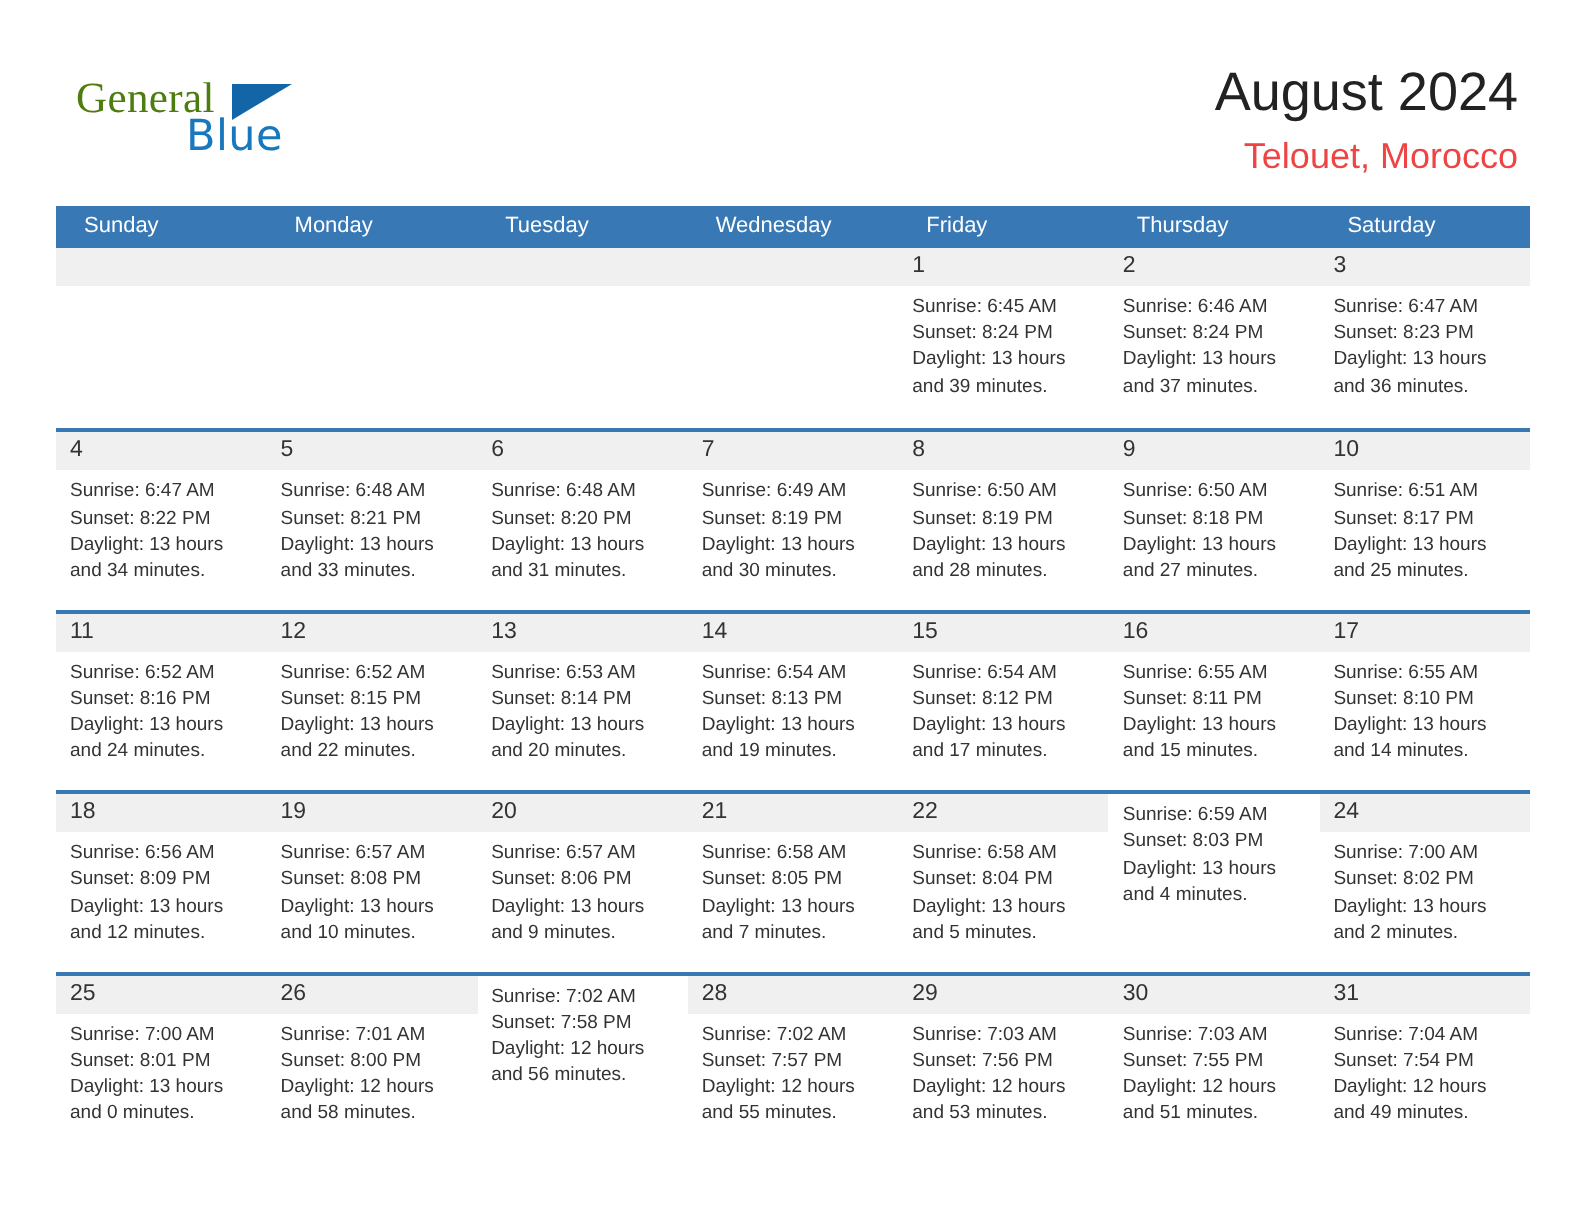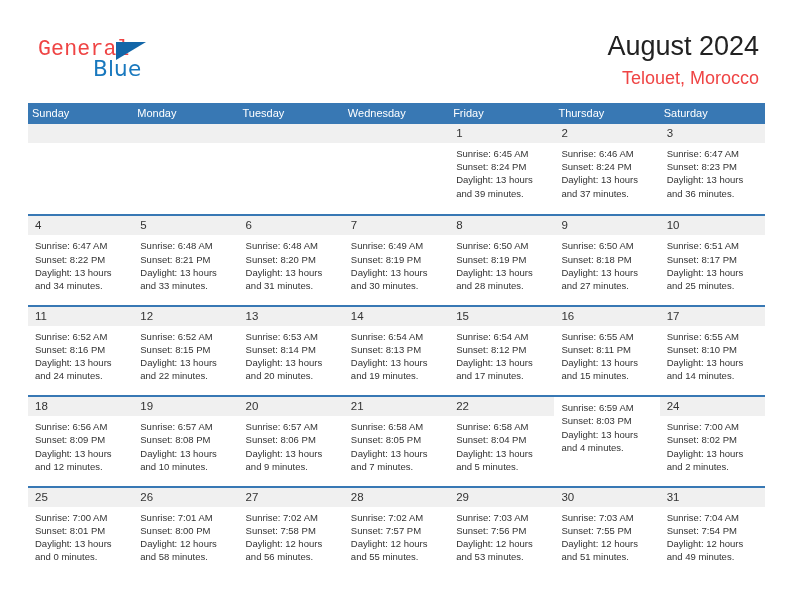--- a/index.html
+++ b/index.html
@@ -31,22 +31,22 @@
     left: 38px;
     top: 38px;
     width: 170px;
     height: 48px;
   }
   .logo-general {
     position: absolute;
     left: 0; top: 0;
     font-size: 21.5px;
     letter-spacing: 0.2px;
-    color: #ef4444;
-    font-family: Liberation Mono, monospace;
+    color: #4d7c0f;
+    font-family: Liberation Serif, serif;
     font-weight: 400;
     line-height: 22px;
   }
   .logo-blue {
     position: absolute;
     left: 55px; top: 20px;
     font-size: 21.5px;
     letter-spacing: 0.2px;
     color: #1878be;
     font-family: "DejaVu Sans", sans-serif;
@@ -95,21 +95,21 @@
   .dow-row {
     display: flex;
     background: #3878b4;
     height: 21px;
   }
   .dow-cell {
     flex: 1 1 0;
     color: #ffffff;
     font-size: 11px;
     line-height: 21px;
-    padding-left: 4px;
+    padding-left: 14px;
     white-space: nowrap;
   }
 
   .week-row {
     display: flex;
     height: 90.4px;
     border-top: 2px solid #3878b4;
   }
   .week-row:first-of-type {
     border-top: none;
@@ -416,21 +416,20 @@
           <div class="day-cell">
             <div class="day-num-band">26</div>
             <div class="day-body">
               <div>Sunrise: 7:01 AM</div>
               <div>Sunset: 8:00 PM</div>
               <div>Daylight: 12 hours</div>
               <div>and 58 minutes.</div>
             </div>
           </div>
           <div class="day-cell">
-            <div class="day-num-band">27</div>
             <div class="day-body">
               <div>Sunrise: 7:02 AM</div>
               <div>Sunset: 7:58 PM</div>
               <div>Daylight: 12 hours</div>
               <div>and 56 minutes.</div>
             </div>
           </div>
           <div class="day-cell">
             <div class="day-num-band">28</div>
             <div class="day-body">

